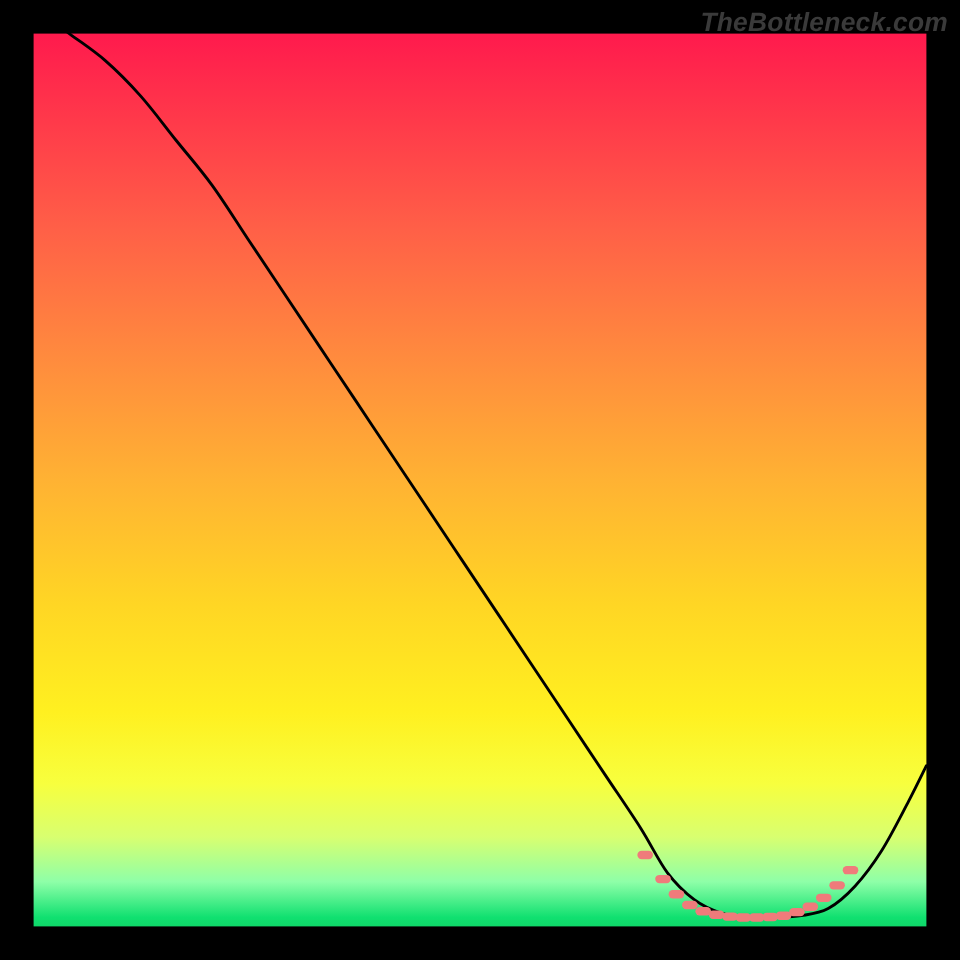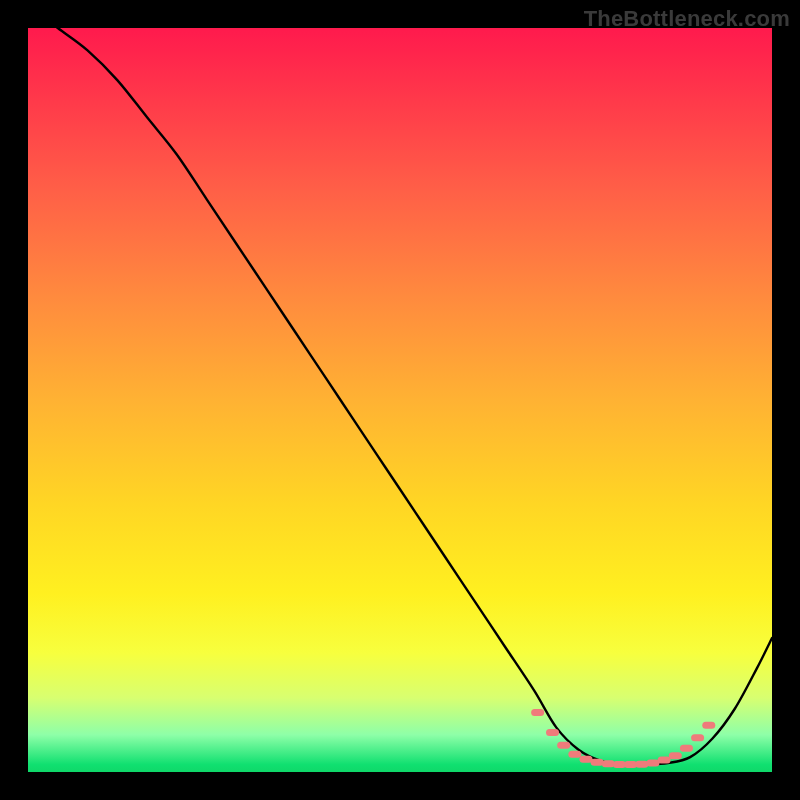--- a/index.html
+++ b/index.html
@@ -9,20 +9,21 @@
     height: 800px;
     overflow: hidden;
     background: #000;
     font-family: Arial, Helvetica, sans-serif;
   }
   .frame {
     position: relative;
     width: 800px;
     height: 800px;
     background: #000;
+    font-style: italic;
   }
   .plot {
     position: absolute;
     left: 28px;
     top: 28px;
     width: 744px;
     height: 744px;
     background: linear-gradient(
       to bottom,
       #ff1a4d 0%,

